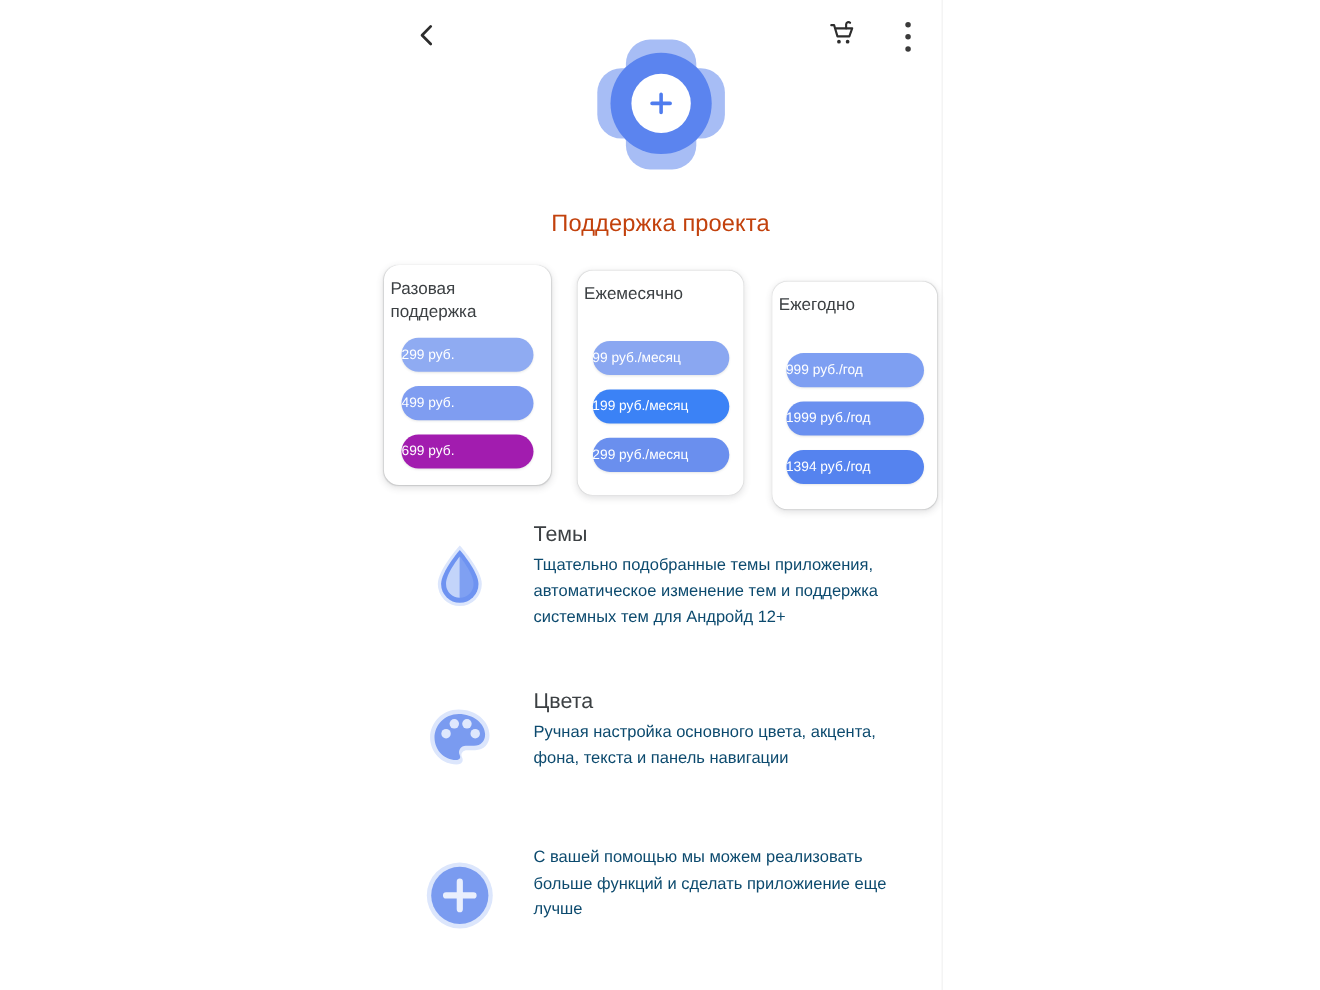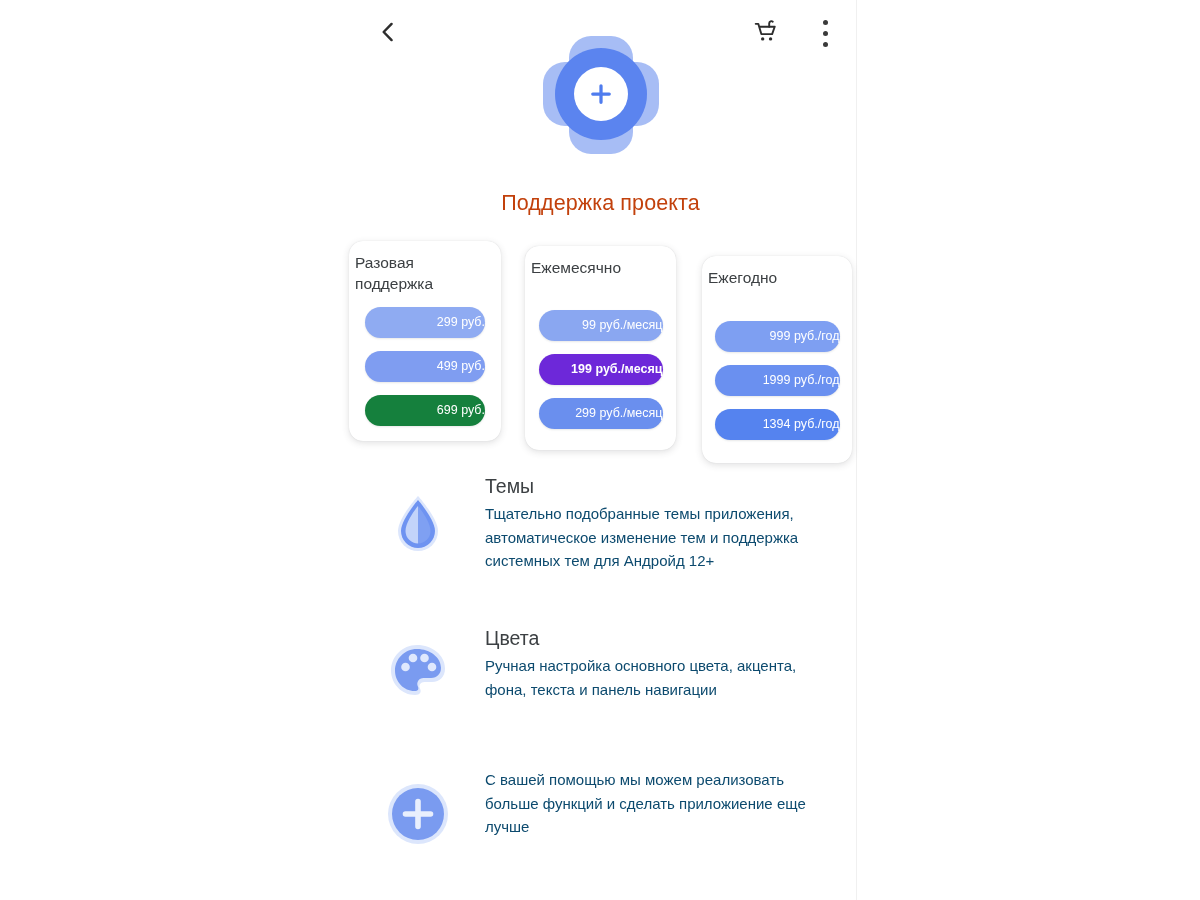--- a/index.html
+++ b/index.html
@@ -132,21 +132,21 @@
     color: #3c4043;
     line-height: 21px;
     padding: 0 6px;
   }
   .pill {
     display: block;
     margin: 0 auto;
     border-radius: 17px;
     color: #ffffff;
     font-size: 12.5px;
-    text-align: right;
+    text-align: left;
     line-height: 31px;
     height: 31px;
     cursor: pointer;
     box-shadow: 0 1px 2px rgba(60,64,67,.12);
     white-space: nowrap;
   }
 
   #card-0 { left:  4px; top: 241px; width: 152px; height: 200px; }
   #card-1 { left: 180px; top: 246px; width: 151px; height: 204px; }
   #card-2 { left: 357px; top: 256px; width: 150px; height: 207px; }
@@ -238,29 +238,29 @@
       </div>
     </div>
 
     <div class="section-title">Поддержка проекта</div>
 
     <div class="card" id="card-0">
       <div class="card-title">Разовая поддержка</div>
       <div class="pill-list" style="margin-top:13px;">
         <span class="pill" style="background: rgb(143, 171, 242);">299 руб.</span>
         <span class="pill" style="margin-top: 13px; background: rgb(127, 157, 241);">499 руб.</span>
-        <span class="pill" style="margin-top: 13px; background: #15803d;">699 руб.</span>
+        <span class="pill" style="margin-top: 13px; background: #a21caf;">699 руб.</span>
       </div>
     </div>
 
     <div class="card" id="card-1">
       <div class="card-title">Ежемесячно</div>
       <div class="pill-list" style="margin-top:32px;">
         <span class="pill" style="background: rgb(138, 167, 241);">99 руб./месяц</span>
-        <span class="pill" style="margin-top: 13px; background: #6d28d9; font-weight: bold;">199 руб./месяц</span>
+        <span class="pill" style="margin-top: 13px; background: #3b82f6;">199 руб./месяц</span>
         <span class="pill" style="margin-top: 13px; background: rgb(106, 143, 238);">299 руб./месяц</span>
       </div>
     </div>
 
     <div class="card" id="card-2">
       <div class="card-title">Ежегодно</div>
       <div class="pill-list" style="margin-top:33px;">
         <span class="pill" style="background: rgb(126, 159, 242);">999 руб./год</span>
         <span class="pill" style="margin-top: 13px; background: rgb(106, 144, 240);">1999 руб./год</span>
         <span class="pill" style="margin-top: 13px; background: rgb(85, 131, 239);">1394 руб./год</span>

